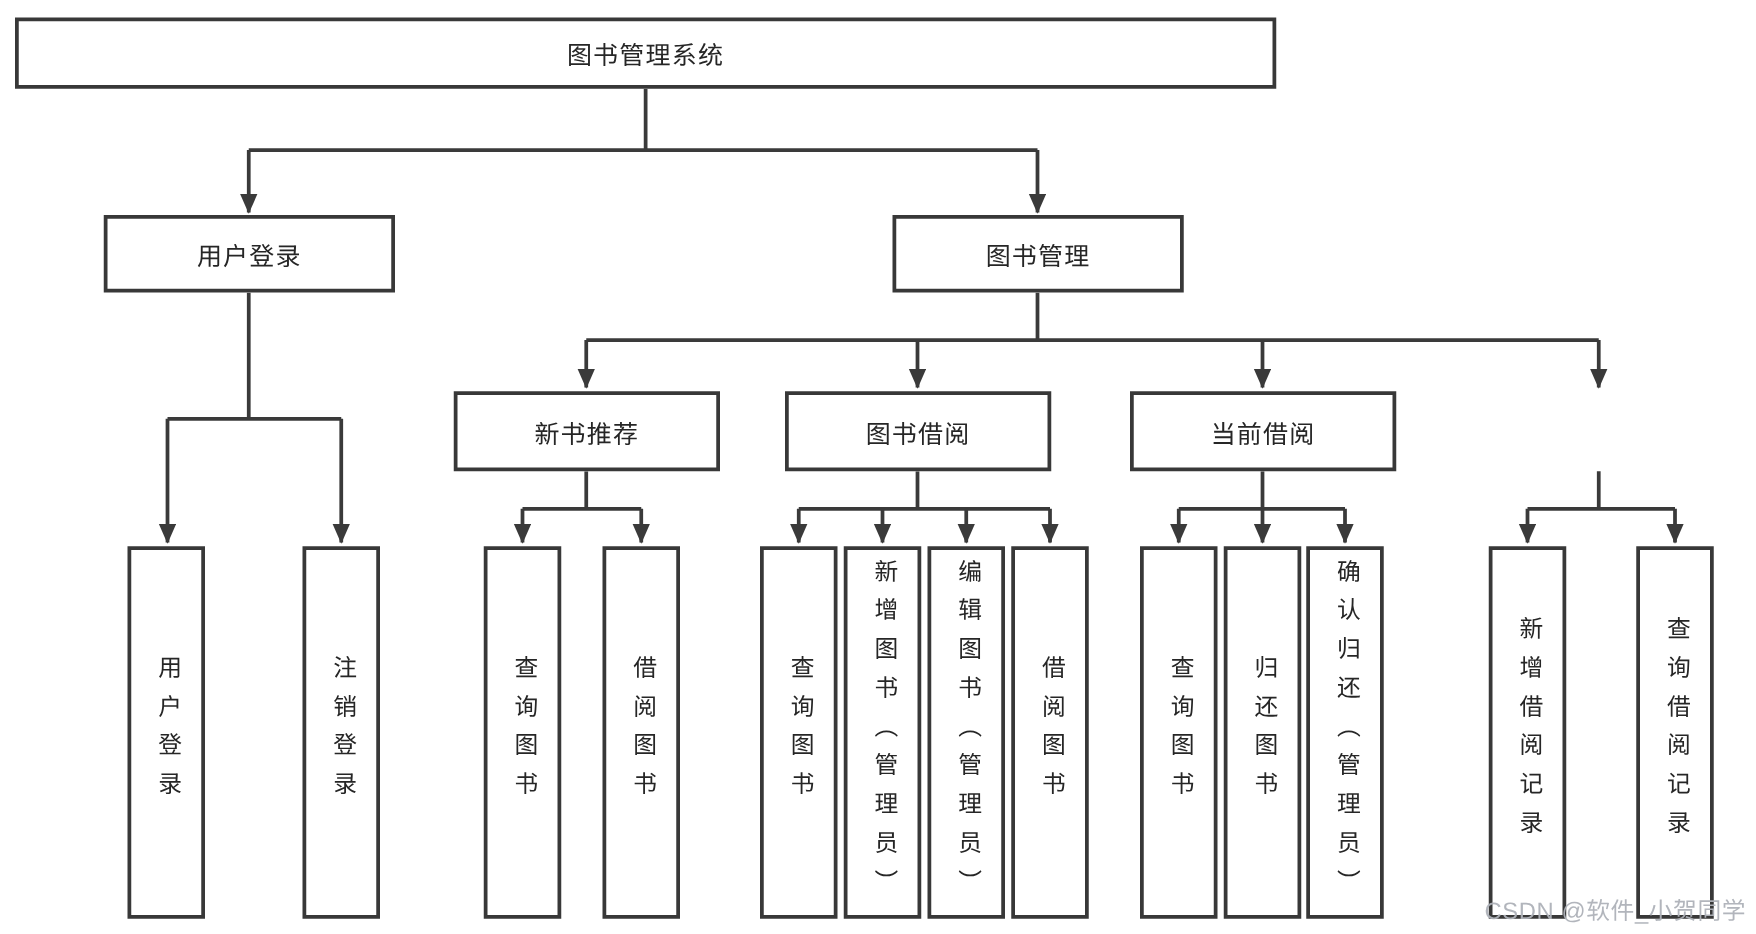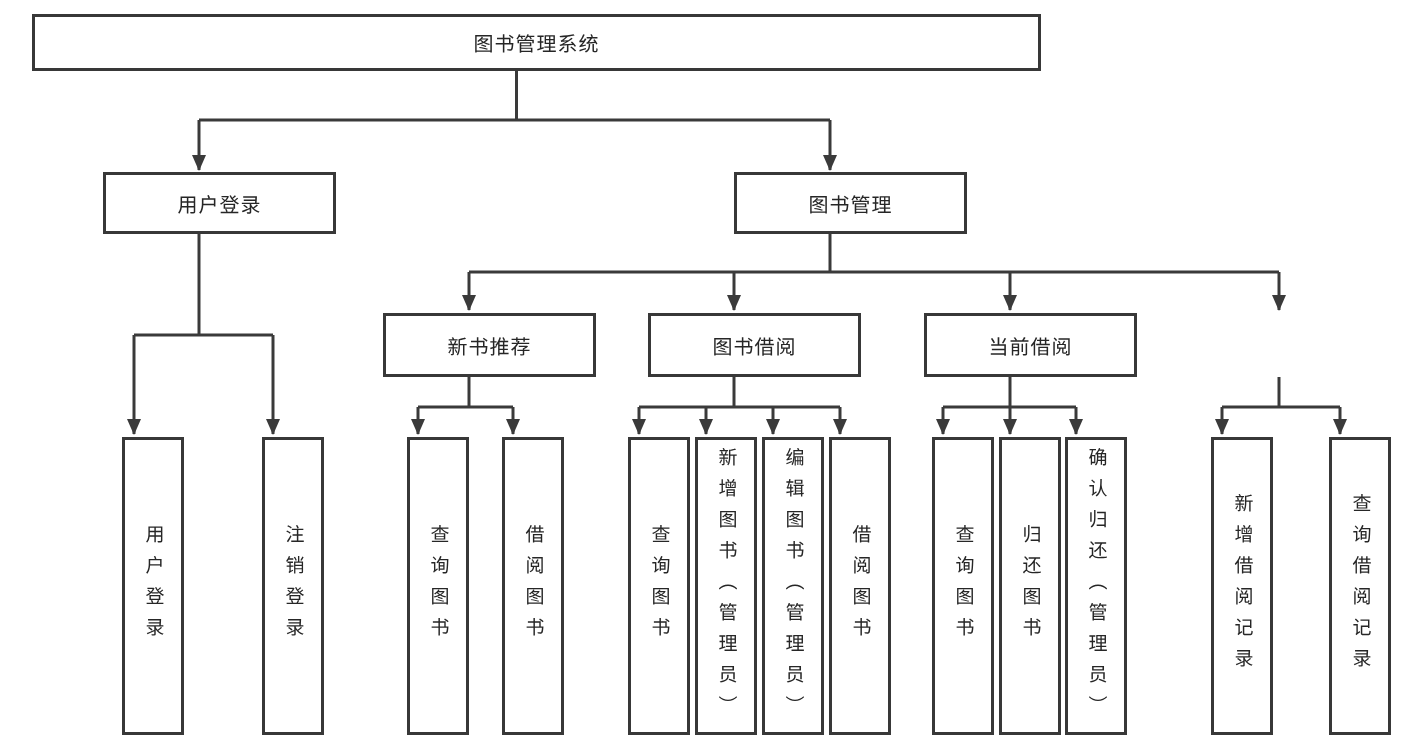--- a/index.html
+++ b/index.html
@@ -16,21 +16,20 @@
   .box{
     position:absolute;
     box-sizing:border-box;
     background:#ffffff;
     border:3px solid #383838;
     display:flex;align-items:center;justify-content:center;
     color:#262626;
     font-size:20px;
     letter-spacing:1px;
     z-index:2;
-    margin-left:20px;
   }
   .vbox{
     width:62px;height:298px;top:437px;
   }
   .vbox .lbl{
     writing-mode:vertical-rl;
     text-orientation:mixed;
     font-size:19px;
     letter-spacing:12px;
     line-height:1;
@@ -154,14 +153,15 @@
   <div class="box vbox" style="left:1045px">
     <span class="lbl">确认归还（管理员）</span>
   </div>
   <div class="box vbox" style="left:1191px">
     <span class="lbl">新增借阅记录</span>
   </div>
   <div class="box vbox" style="left:1309px">
     <span class="lbl">查询借阅记录</span>
   </div>
 
+  <div class="watermark">CSDN @软件_小贺同学</div>
 
 </div>
 
 </body></html>

